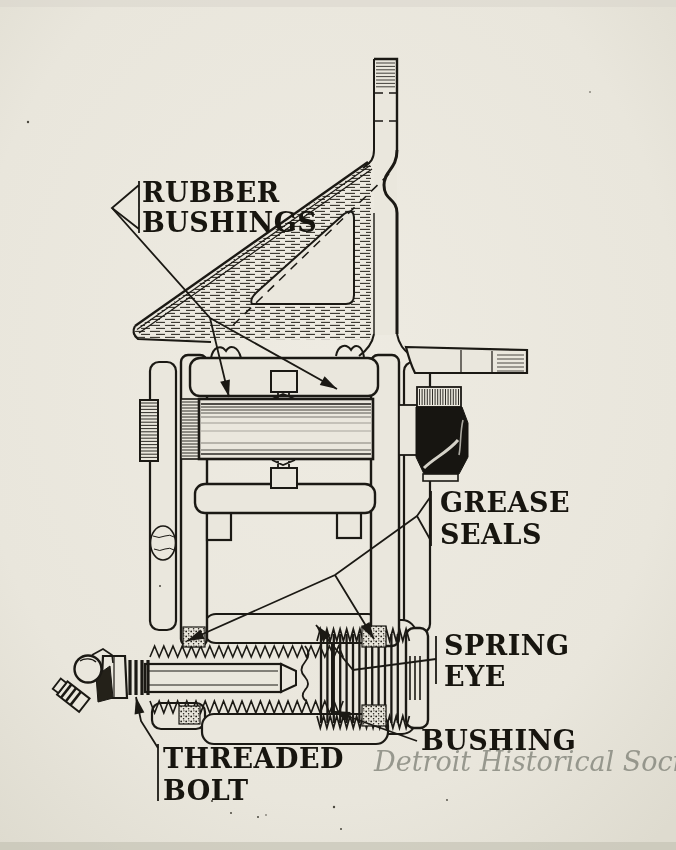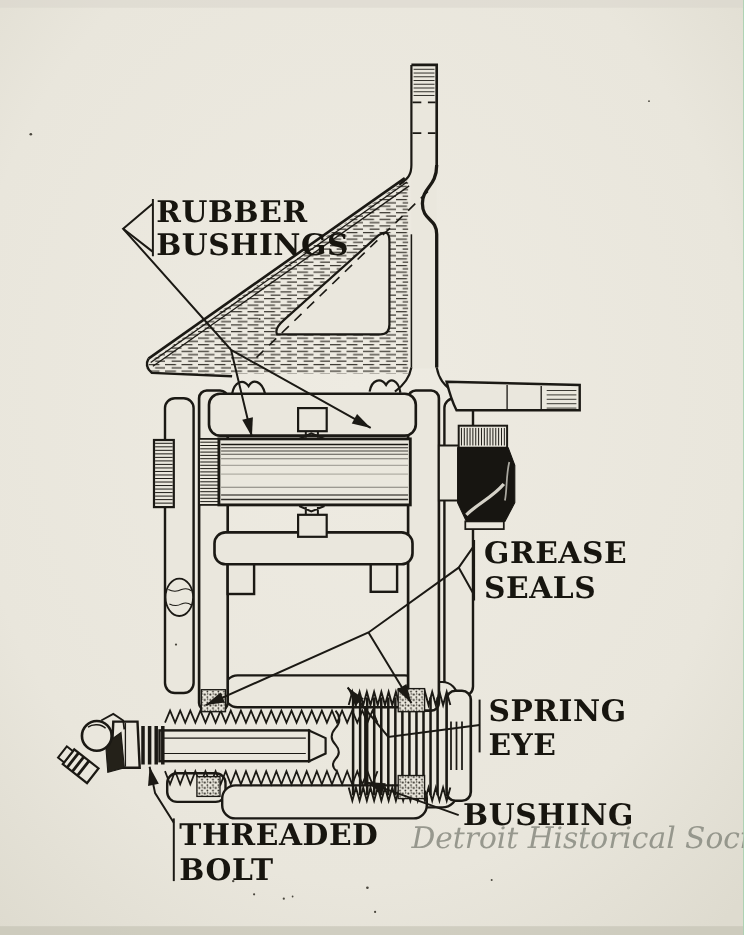--- a/index.html
+++ b/index.html
@@ -1,16 +1,16 @@
 <!DOCTYPE html>
 <html><head>
 <meta charset="utf-8">
 <style>
   html,body{margin:0;padding:0;width:676px;height:850px;overflow:hidden;background:#b8b5a9;}
-  #photo{position:relative;width:676px;height:850px;background:#86efac;font-family:"DejaVu Serif","Liberation Serif",serif;}
+  #photo{position:relative;width:676px;height:850px;background:#fef9c3;font-family:"DejaVu Serif","Liberation Serif",serif;}
   svg{position:absolute;left:0;top:0;}
   .lbl{fill:#17150f;font-weight:bold;font-size:27px;letter-spacing:0.5px;font-family:"DejaVu Serif","Liberation Serif",serif;}
   .wm{fill:#83857b;font-style:italic;font-size:27px;opacity:.8;font-family:"DejaVu Serif","Liberation Serif",serif;}
   .ln{stroke:#1b1914;fill:none;}
   .wt{fill:#eae7dd;stroke:#1b1914;}
 </style>
 </head>
 <body>
 
 <div id="photo">

